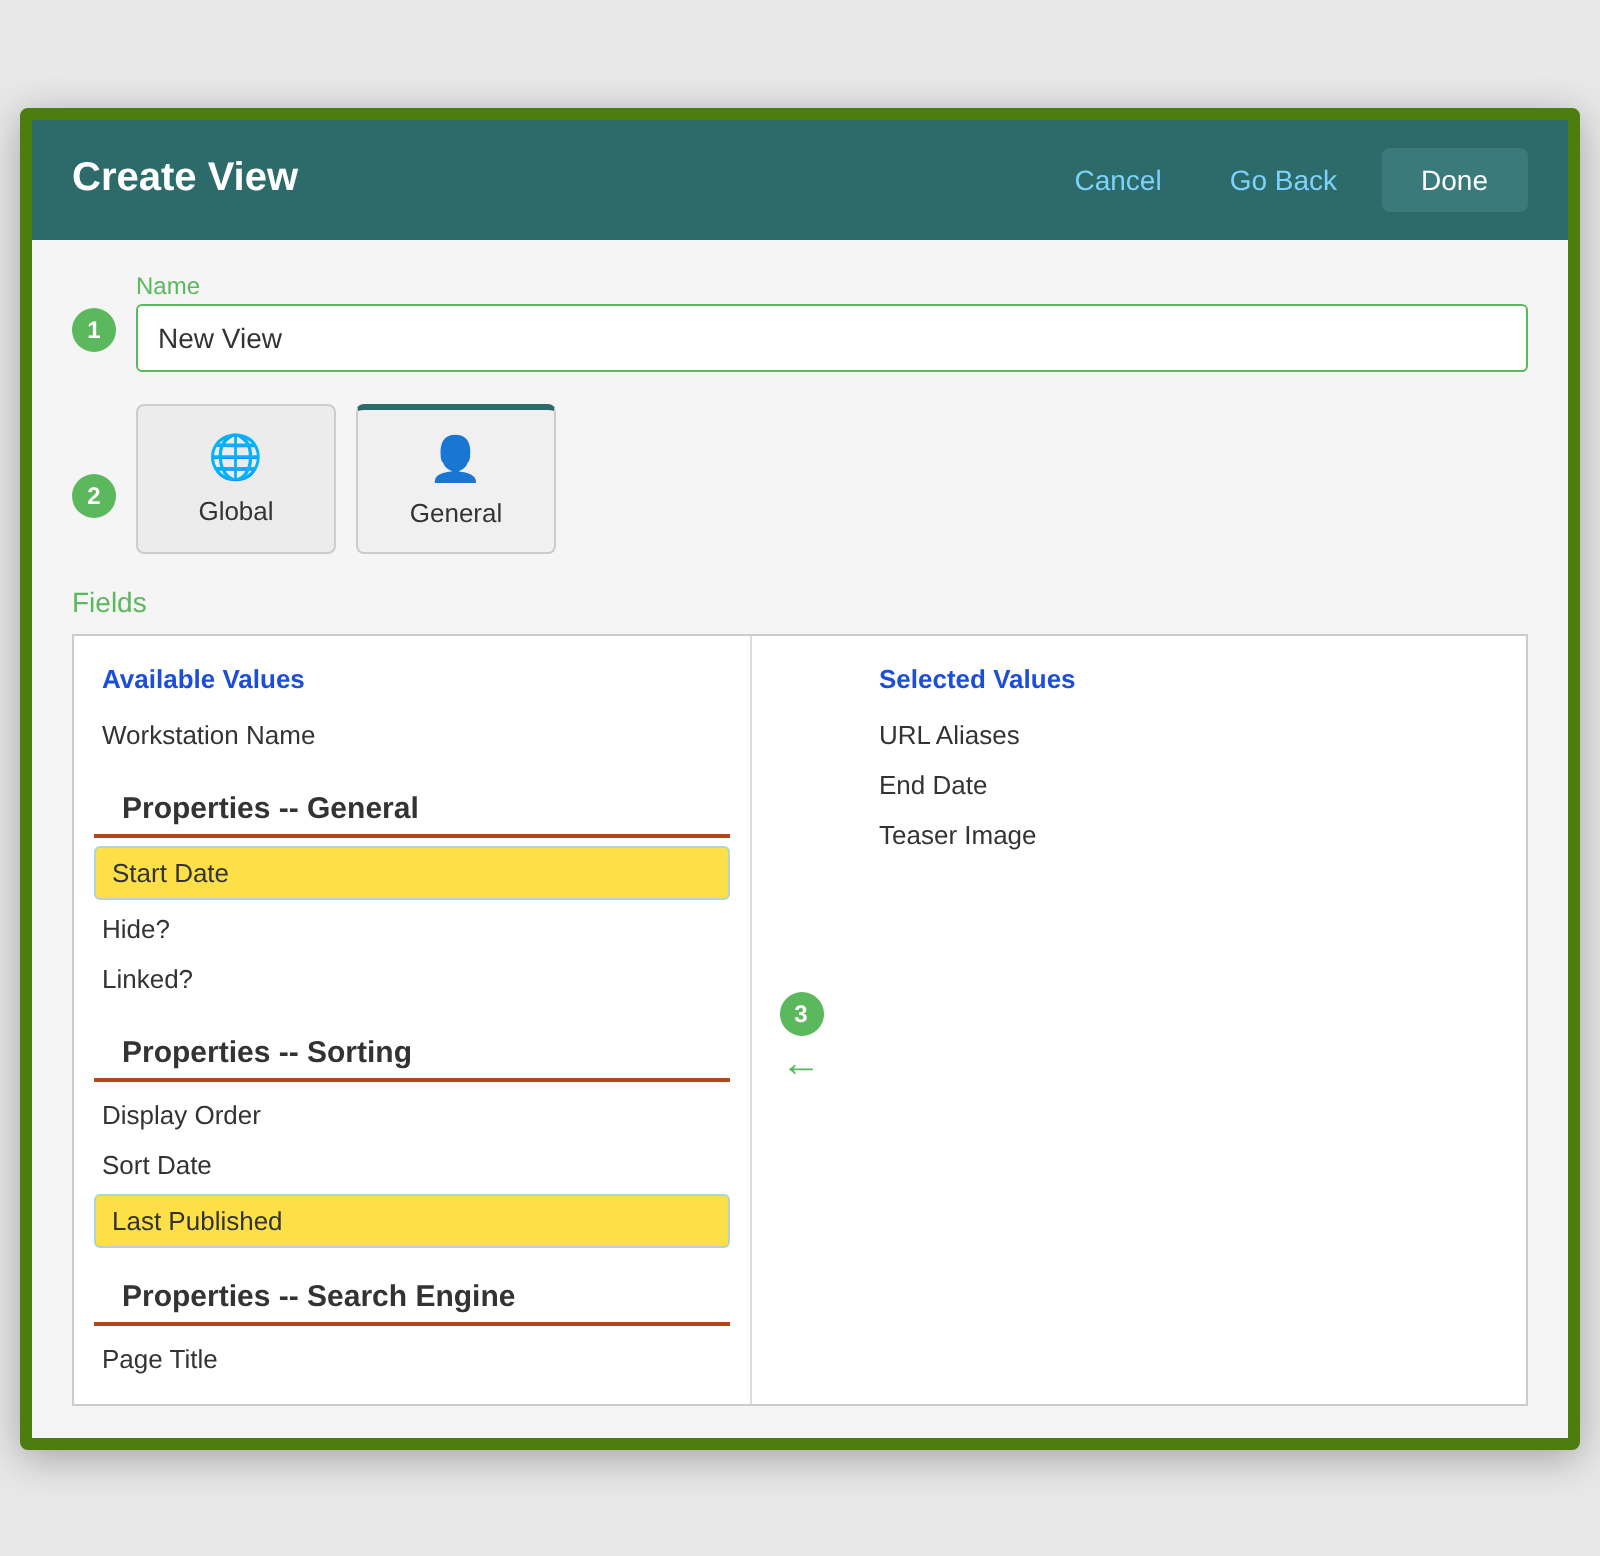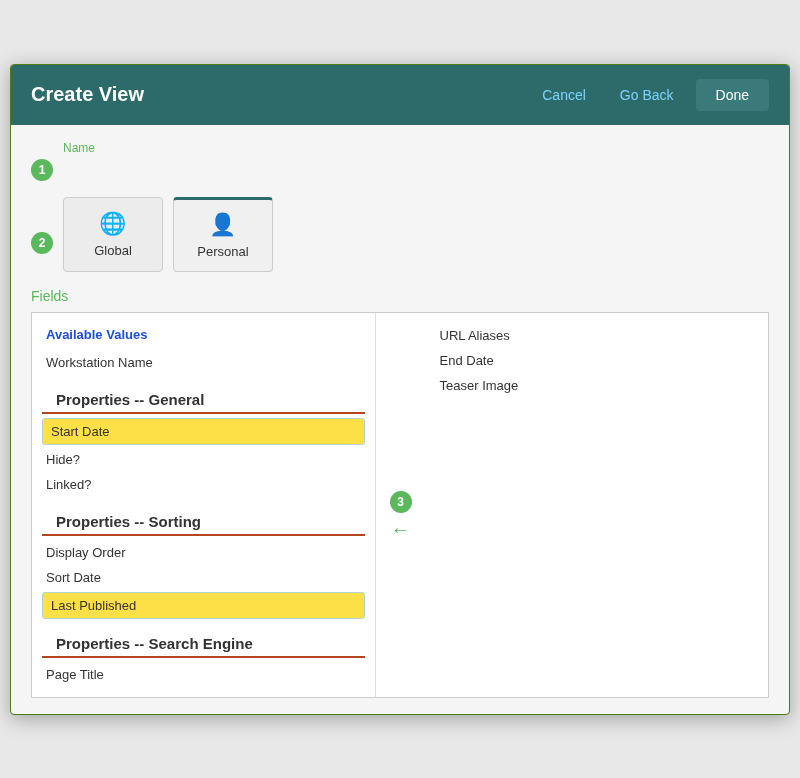--- a/index.html
+++ b/index.html
@@ -8,21 +8,21 @@
       background: #e8e8e8;
       width: 800px;
       height: 778px;
       display: flex;
       align-items: center;
       justify-content: center;
     }
     .modal {
       width: 780px;
       background: #f5f5f5;
-      border: 1px solid #4d7c0f;
+      border: 6px solid #4d7c0f;
       border-radius: 4px;
       overflow: hidden;
       box-shadow: 0 4px 20px rgba(0,0,0,0.3);
     }
     .modal-header {
       background: #2d6b6b;
       padding: 14px 20px;
       display: flex;
       align-items: center;
       justify-content: space-between;
@@ -204,33 +204,34 @@
       <button class="btn-done">Done</button>
     </div>
   </div>
 
   <div class="modal-body">
 
     <div class="step-row">
       <div class="step-badge">1</div>
       <div class="name-field-wrapper">
         <div class="name-label">Name</div>
+        <input class="name-input" type="text" value="New View" style="">
       </div>
     </div>
 
     <div class="type-row">
       <div class="step-badge">2</div>
       <div class="type-options">
         <button class="type-btn">
           <span class="type-icon">🌐</span>
           <span>Global</span>
         </button>
         <button class="type-btn selected">
           <span class="type-icon">👤</span>
-          <span>Personal</span>
+          <span>General</span>
         </button>
       </div>
     </div>
 
     <div class="fields-label">Fields</div>
 
     <div class="fields-container">
 
       <div class="available-col">
         <div class="col-header">Available Values</div>
@@ -256,20 +257,21 @@
 
       <div style="position:relative; width:50px; display:flex; flex-direction:column; align-items:center; justify-content:center;">
         <div class="step-badge" style="position:absolute; top:160px; left:50%; transform:translateX(-50%);">3</div>
         <div style="display:flex; flex-direction:column; align-items:center; gap:4px; margin-top:20px;">
           <button class="transfer-btn">→</button>
           <button class="transfer-btn">←</button>
         </div>
       </div>
 
       <div class="selected-col">
+        <div class="col-header">Selected Values</div>
         <div class="list-item">URL Aliases</div>
         <div class="list-item">End Date</div>
         <div class="list-item">Teaser Image</div>
       </div>
     </div>
 
   </div>
 </div>
 
 </body></html>

